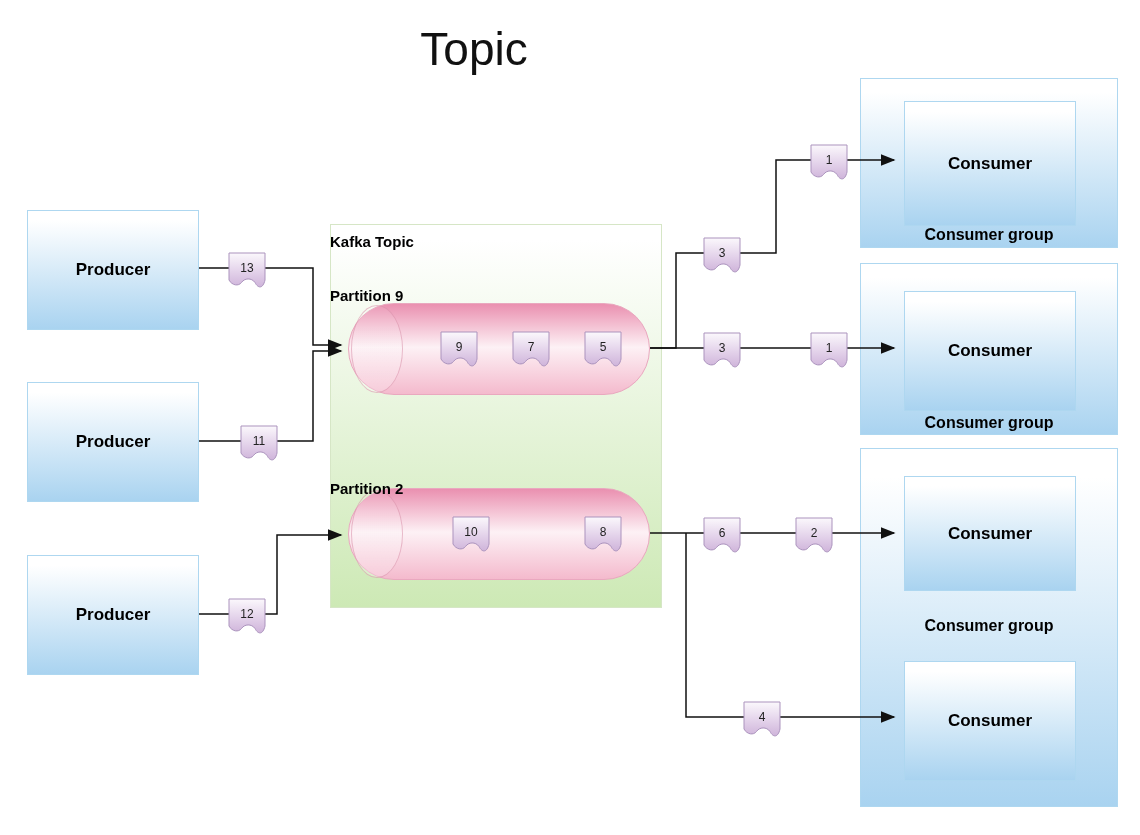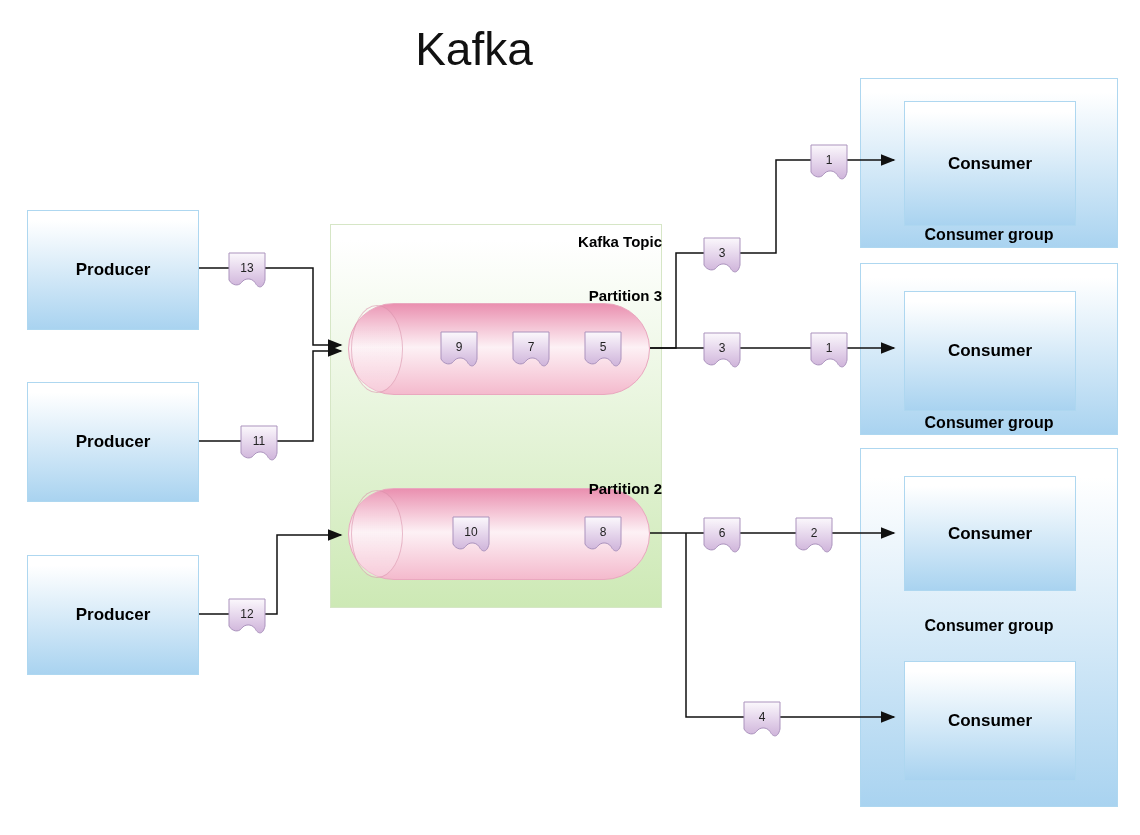--- a/index.html
+++ b/index.html
@@ -28,21 +28,21 @@
     position:absolute;left:0;width:100%;text-align:center;
     font-weight:bold;font-size:16px;color:#000;
   }
   
   .topic-panel{
     position:absolute;left:330px;top:224px;width:332px;height:384px;
     background:linear-gradient(#ffffff 4%,#cde9b5 100%);
     border:1px solid #d6e6c6;box-sizing:border-box;z-index:0;
   }
   .panel-label{
-    position:absolute;left:330px;width:332px;text-align:right;
+    position:absolute;left:330px;width:332px;text-align:left;
     font-weight:bold;font-size:15px;z-index:2;
   }
   
   .cylinder{
     position:absolute;left:348px;width:302px;height:92px;border-radius:46px;
     background:linear-gradient(#ea90b0 0%,#fdf1f5 48%,#f4bacd 100%);
     border:1px solid #e9a8bf;box-sizing:border-box;z-index:1;
   }
   .cyl-cap{
     position:absolute;left:2px;top:1px;width:52px;height:88px;border-radius:50%;
@@ -66,36 +66,36 @@
     <defs>
       <linearGradient id="tagGrad" x1="0" y1="0" x2="0" y2="1">
         <stop offset="0" stop-color="#fbf8fc"></stop>
         <stop offset="0.55" stop-color="#e3d2ea"></stop>
         <stop offset="1" stop-color="#cfb4da"></stop>
       </linearGradient>
     </defs>
   </svg>
 
   <div class="title">
-    <div>Kafka</div>
+    <div>Topic</div>
   </div>
 
   <div class="blue-box" style="left:27px;top:210px;width:172px;height:120px;">
     <div class="center-label node-label">Producer</div>
   </div>
   <div class="blue-box" style="left:27px;top:382px;width:172px;height:120px;">
     <div class="center-label node-label">Producer</div>
   </div>
   <div class="blue-box" style="left:27px;top:555px;width:172px;height:120px;">
     <div class="center-label node-label">Producer</div>
   </div>
 
   <div class="topic-panel"></div>
   <div class="panel-label" style="top:233px;">Kafka Topic</div>
-  <div class="panel-label" style="top:287px;">Partition 3</div>
+  <div class="panel-label" style="top:287px;">Partition 9</div>
   <div class="panel-label" style="top:480px;">Partition 2</div>
 
   <div class="cylinder" style="top:303px;">
     <div class="cyl-cap"></div>
   </div>
   <div class="cylinder" style="top:488px;">
     <div class="cyl-cap"></div>
   </div>
 
   <div class="blue-box" style="left:860px;top:78px;width:258px;height:170px;">

